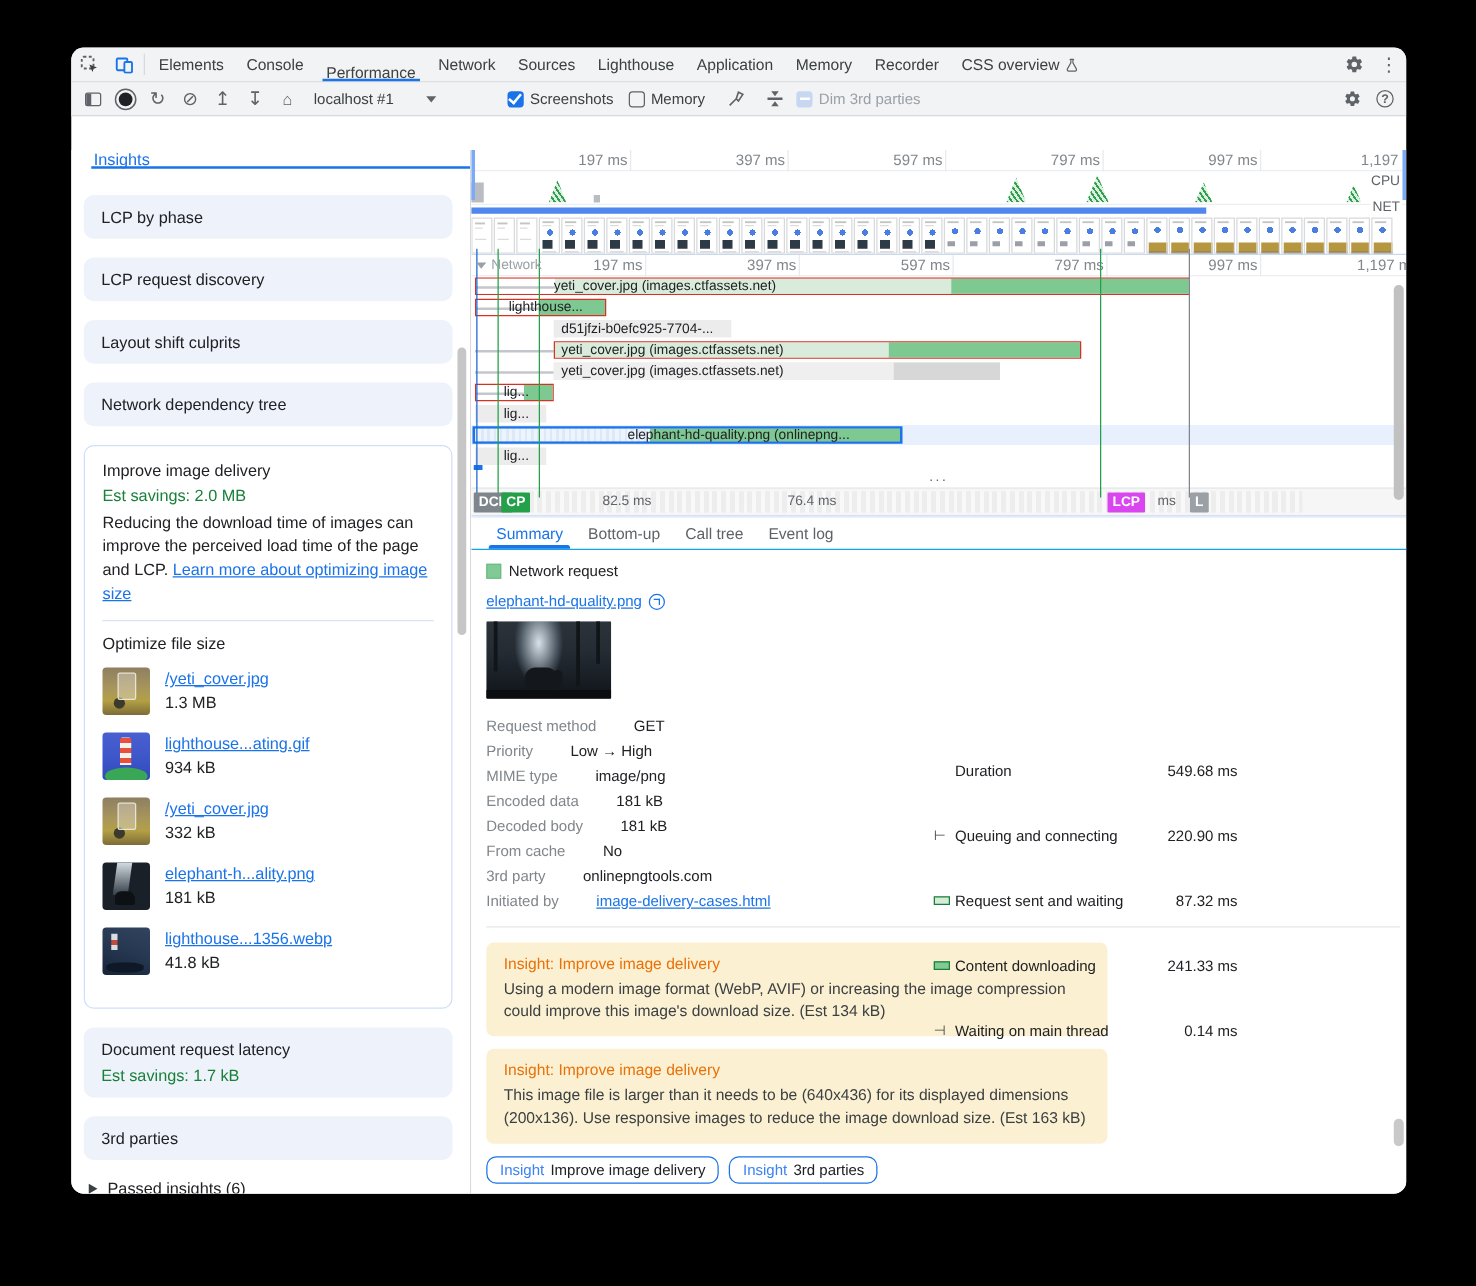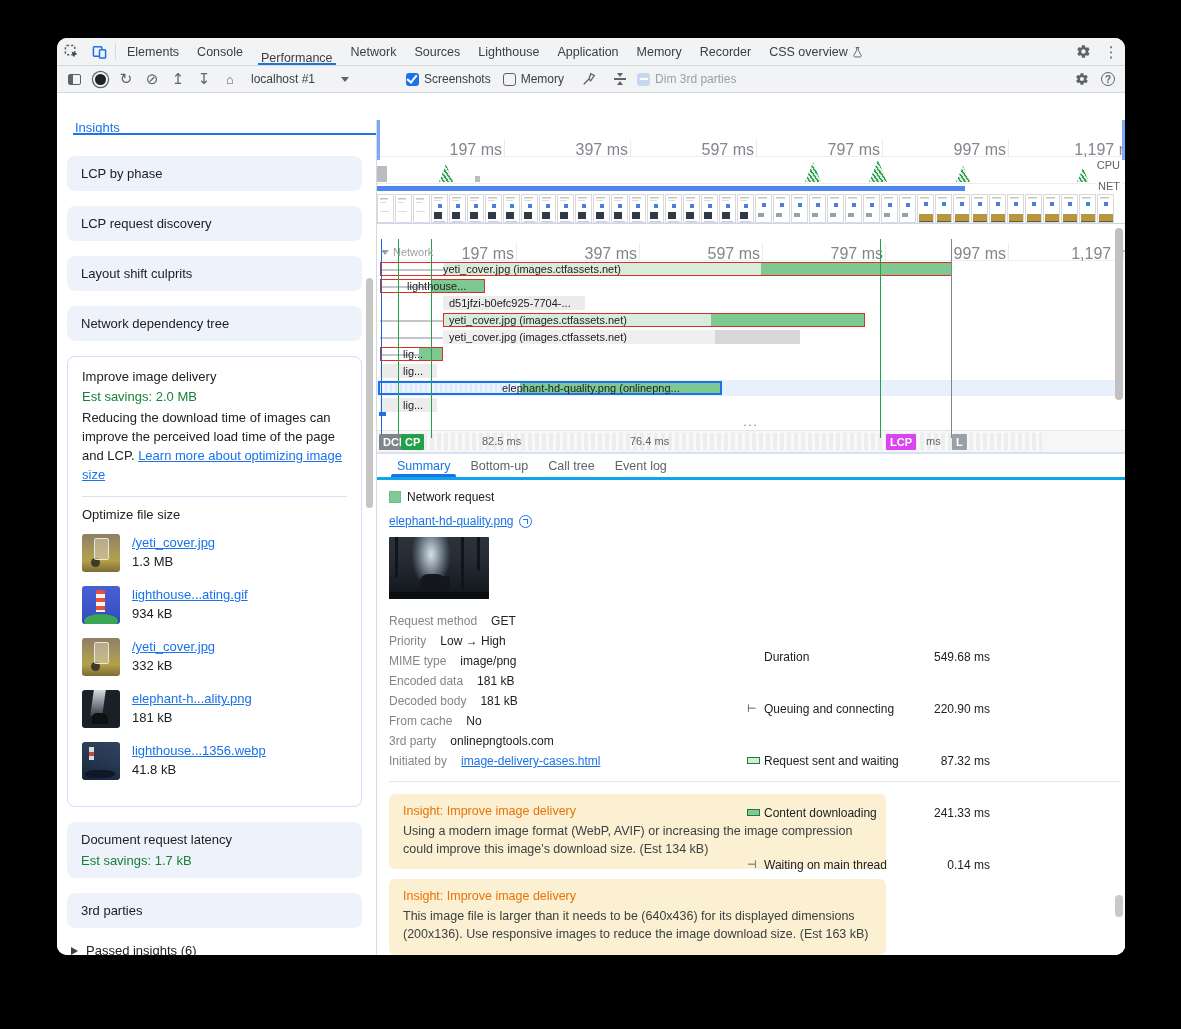--- a/index.html
+++ b/index.html
@@ -74,21 +74,21 @@
   .thumb.elephant::before { content:""; position:absolute; left:10px; bottom:4px; width:16px; height:11px; border-radius:5px 6px 2px 2px; background:#0d1114; z-index:2; }
   .thumb.lighthouse-webp { background:linear-gradient(200deg,#31435e 0%,#253751 50%,#162438 100%); }
   .thumb.lighthouse-webp::after { content:""; position:absolute; left:7px; top:5px; width:5px; height:13px; background:linear-gradient(180deg,#d8dde2 0 5px,#c24a3a 5px 9px,#d8dde2 9px); }
   .thumb.lighthouse-webp::before { content:""; position:absolute; left:3px; bottom:2px; width:30px; height:8px; border-radius:40%; background:#0e1826; }
   #passed-row { display:flex; align-items:center; gap:8px; font-size:13px; color:#202124; margin:4px 0 18px 4px; }
   .tri-right { width:0; height:0; border-top:4.5px solid transparent; border-bottom:4.5px solid transparent; border-left:7px solid #3c4043; }
   #sidebar-sbar { position:absolute; right:3px; top:158px; width:7px; height:230px; border-radius:4px; background:#c6c6c6; }
 
   
   #timeline { position:relative; flex:1; background:#fff; overflow:hidden; }
-  .ruler { position:relative; height:17px; font-size:16px; color:#80868b; border-bottom:1px solid #eceef1;margin-top:20px; }
+  .ruler { position:relative; height:17px; font-size:12px; color:#80868b; border-bottom:1px solid #eceef1; }
   .ruler-label { position:absolute; top:1px; width:60px; text-align:right; overflow:hidden; }
   .gridline { position:absolute; top:0; bottom:0; width:1px; background:#e8eaed; }
   #ov-cpu { position:relative; height:27px; border-bottom:1px solid #eceef1; }
   .track-tag { position:absolute; right:3px; top:2px; font-size:11px; color:#5f6368; background:rgba(255,255,255,.85); padding:0 2px; }
   .cpu-spike { position:absolute; bottom:1px; background:repeating-linear-gradient(55deg,#34a04f 0 1.5px,#d9efdf 1.5px 3.5px); clip-path:polygon(50% 0,100% 100%,0 100%); }
   .cpu-gray { position:absolute; bottom:1px; background:#b9bdc2; }
   #ov-net { position:relative; height:9px; }
   #net-bar { position:absolute; left:0; top:2px; height:5px; background:#4f87ee; }
   #filmstrip { position:relative; height:31px; border-bottom:1px solid #c9d7ef; display:flex; gap:1px; padding-top:1px; overflow:hidden; }
   .frame { width:17px; height:29px; border:1px solid #d7d9dc; background:#fff; flex:0 0 auto; }
@@ -124,36 +124,36 @@
   #markers-strip { position:relative; height:22px; background:#f6f6f6; border-top:1px solid #e4e6e9; overflow:hidden; }
   #strip-texture { position:absolute; left:25px; width:640px; top:2px; bottom:2px; background:repeating-linear-gradient(90deg,#ebebeb 0 4px,#f9f9f9 4px 7px); opacity:.8; }
   .marker-badge { position:absolute; top:3px; height:16px; padding:0 4px; font-size:11px; font-weight:bold; color:#fff; display:flex; align-items:center; border-radius:1px; z-index:3; }
   .marker-text { position:absolute; top:4px; font-size:11px; color:#5f6368; z-index:3; }
   #tl-sbar { position:absolute; right:2px; top:108px; width:8px; height:172px; border-radius:4px; background:#c1c1c1; z-index:6; }
   #dt-sbar { position:absolute; right:2px; top:775px; width:8px; height:22px; border-radius:4px; background:#c9c9c9; z-index:6; }
   .blue-nub { position:absolute; left:2px; width:7px; height:4px; background:#1a73e8; }
 
   
   #details { position:relative; border-top:1px solid #d5e3fb; background:#fff; }
-  #details-tabs { height:26px; display:flex; align-items:stretch; border-bottom:3px solid #0ea5e9; padding-left:12px; gap:4px; font-size:12.5px; color:#5f6368; }
+  #details-tabs { height:26px; display:flex; align-items:stretch; border-bottom:1px solid #0ea5e9; padding-left:12px; gap:4px; font-size:12.5px; color:#5f6368; }
   .d-tab { display:flex; align-items:center; padding:0 8px; position:relative; }
   .d-tab.active { color:#1a73e8; }
   .d-tab.active::after { content:""; position:absolute; left:2px; right:2px; bottom:0; height:3px; border-radius:2px 2px 0 0; background:#1a73e8; }
   #details-content { position:relative; padding:10px 0 0 12px; font-size:12px; color:#202124; }
   #legend-row { display:flex; align-items:center; gap:6px; margin-bottom:10px; }
   #legend-swatch { width:12px; height:12px; background:#81c995; border:1px solid #6dbd85; }
   #file-link-row { display:flex; align-items:center; gap:5px; margin-bottom:9px; }
   #preview { width:100px; height:62px; position:relative; overflow:hidden; border-radius:1px;
     background:radial-gradient(ellipse 26px 46px at 42% 28%,rgba(225,235,242,.95),rgba(150,172,188,.35) 55%,transparent 75%),
                linear-gradient(180deg,#2c333b 0%,#242b33 40%,#1a2026 70%,#0e1317 100%); margin-bottom:12px; }
   #preview .tree { position:absolute; top:0; width:3px; height:40px; background:#10151a; }
   #preview .eleph { position:absolute; left:31px; bottom:8px; width:26px; height:17px; background:#14181d; border-radius:8px 9px 2px 2px; }
   #preview .eleph::after { content:""; position:absolute; right:-4px; top:2px; width:8px; height:13px; background:#14181d; border-radius:4px 4px 1px 3px; }
   #preview .ground { position:absolute; left:0; right:0; bottom:0; height:7px; background:#0a0e11; }
-  .field-row { display:flex; height:20px; align-items:center; }
+  .field-row { display:flex; height:20px; align-items:center;gap:16px; }
   .field-label { color:#80868b; margin-right:14px; }
   #timing-block { position:absolute; left:370px; top:132px; width:243px; font-size:12px; }
   .timing-row { display:flex; align-items:center; height:15px;margin-top:37px; }
   .timing-icon { width:17px; display:flex; align-items:center; font-size:11px; color:#3c4043; flex:0 0 auto; }
   .tbox { width:13px; height:7px; border:1px solid #188038; }
   .tbox.light { background:#d6ecd9; }
   .tbox.solid { background:#81c995; }
   .timing-label { white-space:nowrap; }
   .timing-value { margin-left:auto; text-align:right; white-space:nowrap; }
   #details-divider { border:none; border-top:1px solid #e4e6e9; margin:10px 12px 12px 0; width:731px; }

